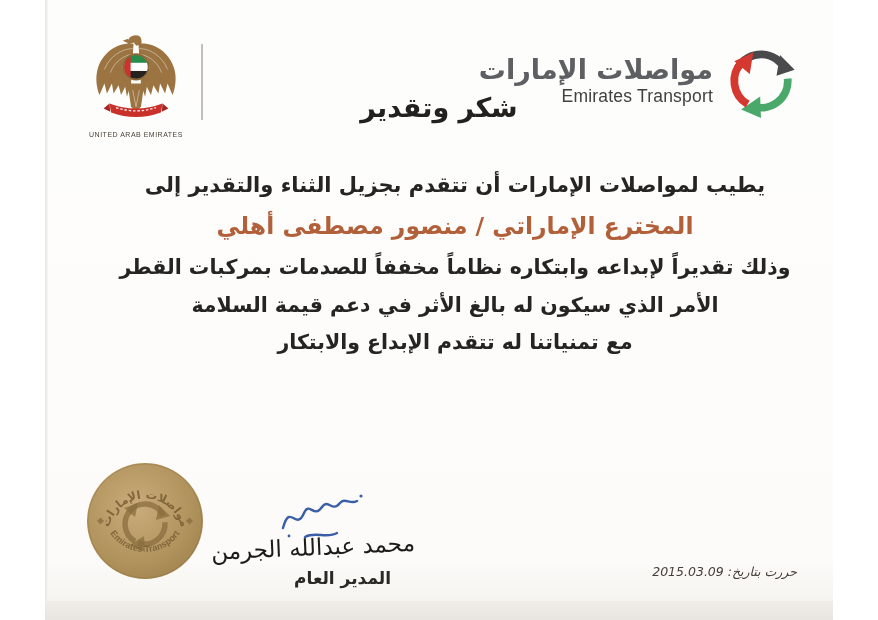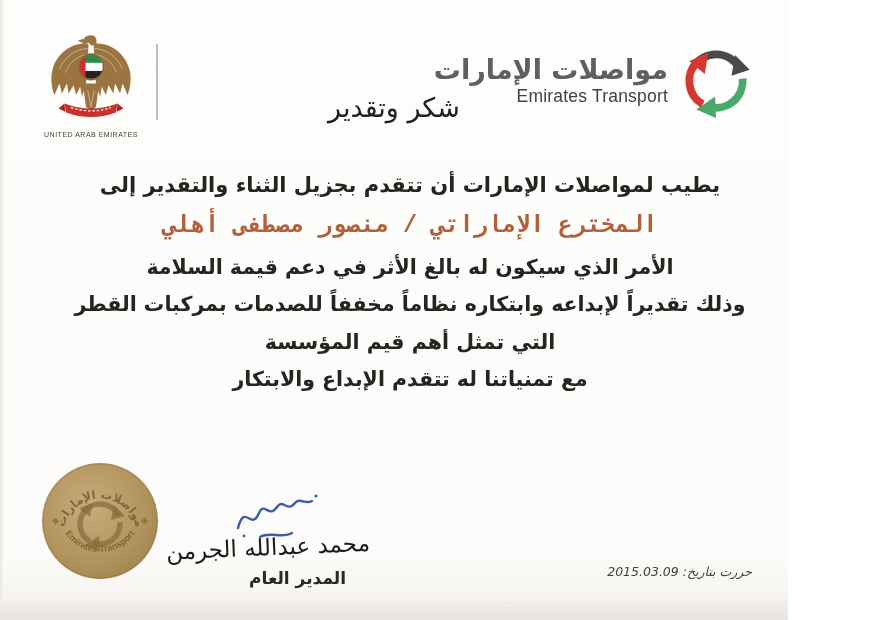--- a/index.html
+++ b/index.html
@@ -2,41 +2,42 @@
 <html lang="ar"><head>
 <meta charset="utf-8">
 <style>
   * { margin:0; padding:0; box-sizing:border-box; }
   html,body { width:878px; height:620px; }
   body { font-family:"DejaVu Sans", sans-serif; background:#ffffff; }
 
   .certificate {
     position:relative; width:788px; height:620px; overflow:hidden;
     background:linear-gradient(180deg,#fdfdfb 0%, #fcfbf9 90%, #f7f5f1 96%, #f2efeb 100%);
+    margin-left:45px;
   }
   .scan-edge-left { position:absolute; left:0; top:0; bottom:0; width:3px;
     background:linear-gradient(90deg,#e9e6e1,#f7f5f1); }
   .scan-edge-bottom { position:absolute; left:0; right:0; bottom:0; height:19px;
     background:linear-gradient(180deg,#f0ede8, #e8e5e0); border-top:1px solid #efece7; }
 
   
   .uae-emblem { position:absolute; left:38px; top:32px; width:106px; text-align:center; }
   .uae-emblem-caption { font-family:"Liberation Sans", sans-serif; font-size:7px;
     letter-spacing:.5px; color:#4c4338; margin-top:2px; white-space:nowrap; }
   .header-divider { position:absolute; left:156px; top:44px; width:1.5px; height:76px; background:#c2bfba; }
 
   .et-logo { position:absolute; right:28px; top:36px; display:flex; align-items:center; }
   .et-logo-text { text-align:right; margin-right:4px; }
   .et-logo-arabic { font-size:27px; font-weight:bold; color:#5d5f62; direction:rtl; line-height:1.1; }
   .et-logo-english { font-family:"Liberation Sans", sans-serif; font-size:17.5px; color:#404143;
     margin-top:1px; letter-spacing:.2px; }
 
   
   .cert-title { position:absolute; top:92px; left:0; width:100%; text-align:center;
-    font-size:27px; font-weight:normal; color:#23211e; direction:rtl; }
+    font-size:27px; font-weight:bold; color:#23211e; direction:rtl; }
 
   
   .cert-body { position:absolute; top:172px; left:0; width:100%; text-align:center; direction:rtl;padding-left:32px; }
   .body-line { font-weight:bold; color:#262421; font-size:20.5px; line-height:25px; margin-bottom:12px; }
   .body-intro { font-size:21px; line-height:26px; margin-bottom:14px; }
   .body-recipient { font-size:23.5px; line-height:28px; margin-bottom:15px; }
   .gap-a { margin-bottom:13px; }
 
   
   .gold-seal { position:absolute; left:40px; top:461px; width:120px; height:120px; }
@@ -113,24 +114,23 @@
 
       <path d="M35.5 78.8 A31 31 0 0 1 29.1 30.1" fill="none" stroke="#d5382f" stroke-width="9"></path>
       <polygon points="42,19 20,29 38,44" fill="#d5382f"></polygon>
     </svg>
   </div>
 
   <div class="cert-title">شكر وتقدير</div>
 
   <div class="cert-body">
     <div class="body-line body-intro">يطيب لمواصلات الإمارات أن تتقدم بجزيل الثناء والتقدير إلى</div>
-    <div class="body-line body-recipient" style="color:#b2603a;font-family:Liberation Mono, monospace;">المخترع الإماراتي / منصور مصطفى أهلي</div>
+    <div class="body-line body-recipient" style="color:#b2603a;">المخترع الإماراتي / منصور مصطفى أهلي</div>
+    <div class="body-line gap-a">وذلك تقديراً لإبداعه وابتكاره نظاماً مخففاً للصدمات بمركبات القطر</div>
     <div class="body-line">الأمر الذي سيكون له بالغ الأثر في دعم قيمة السلامة</div>
-    <div class="body-line gap-a">وذلك تقديراً لإبداعه وابتكاره نظاماً مخففاً للصدمات بمركبات القطر</div>
-    <div class="body-line">التي تمثل أهم قيم المؤسسة</div>
     <div class="body-line">مع تمنياتنا له تتقدم الإبداع والابتكار</div>
   </div>
 
   <div class="gold-seal">
     <svg viewBox="0 0 120 120" width="120" height="120" aria-hidden="true">
       <defs>
         <radialGradient id="goldg" cx="42%" cy="38%" r="75%">
           <stop offset="0%" stop-color="#c9ac7b"></stop>
           <stop offset="65%" stop-color="#b0925c"></stop>
           <stop offset="100%" stop-color="#9d7f4c"></stop>

